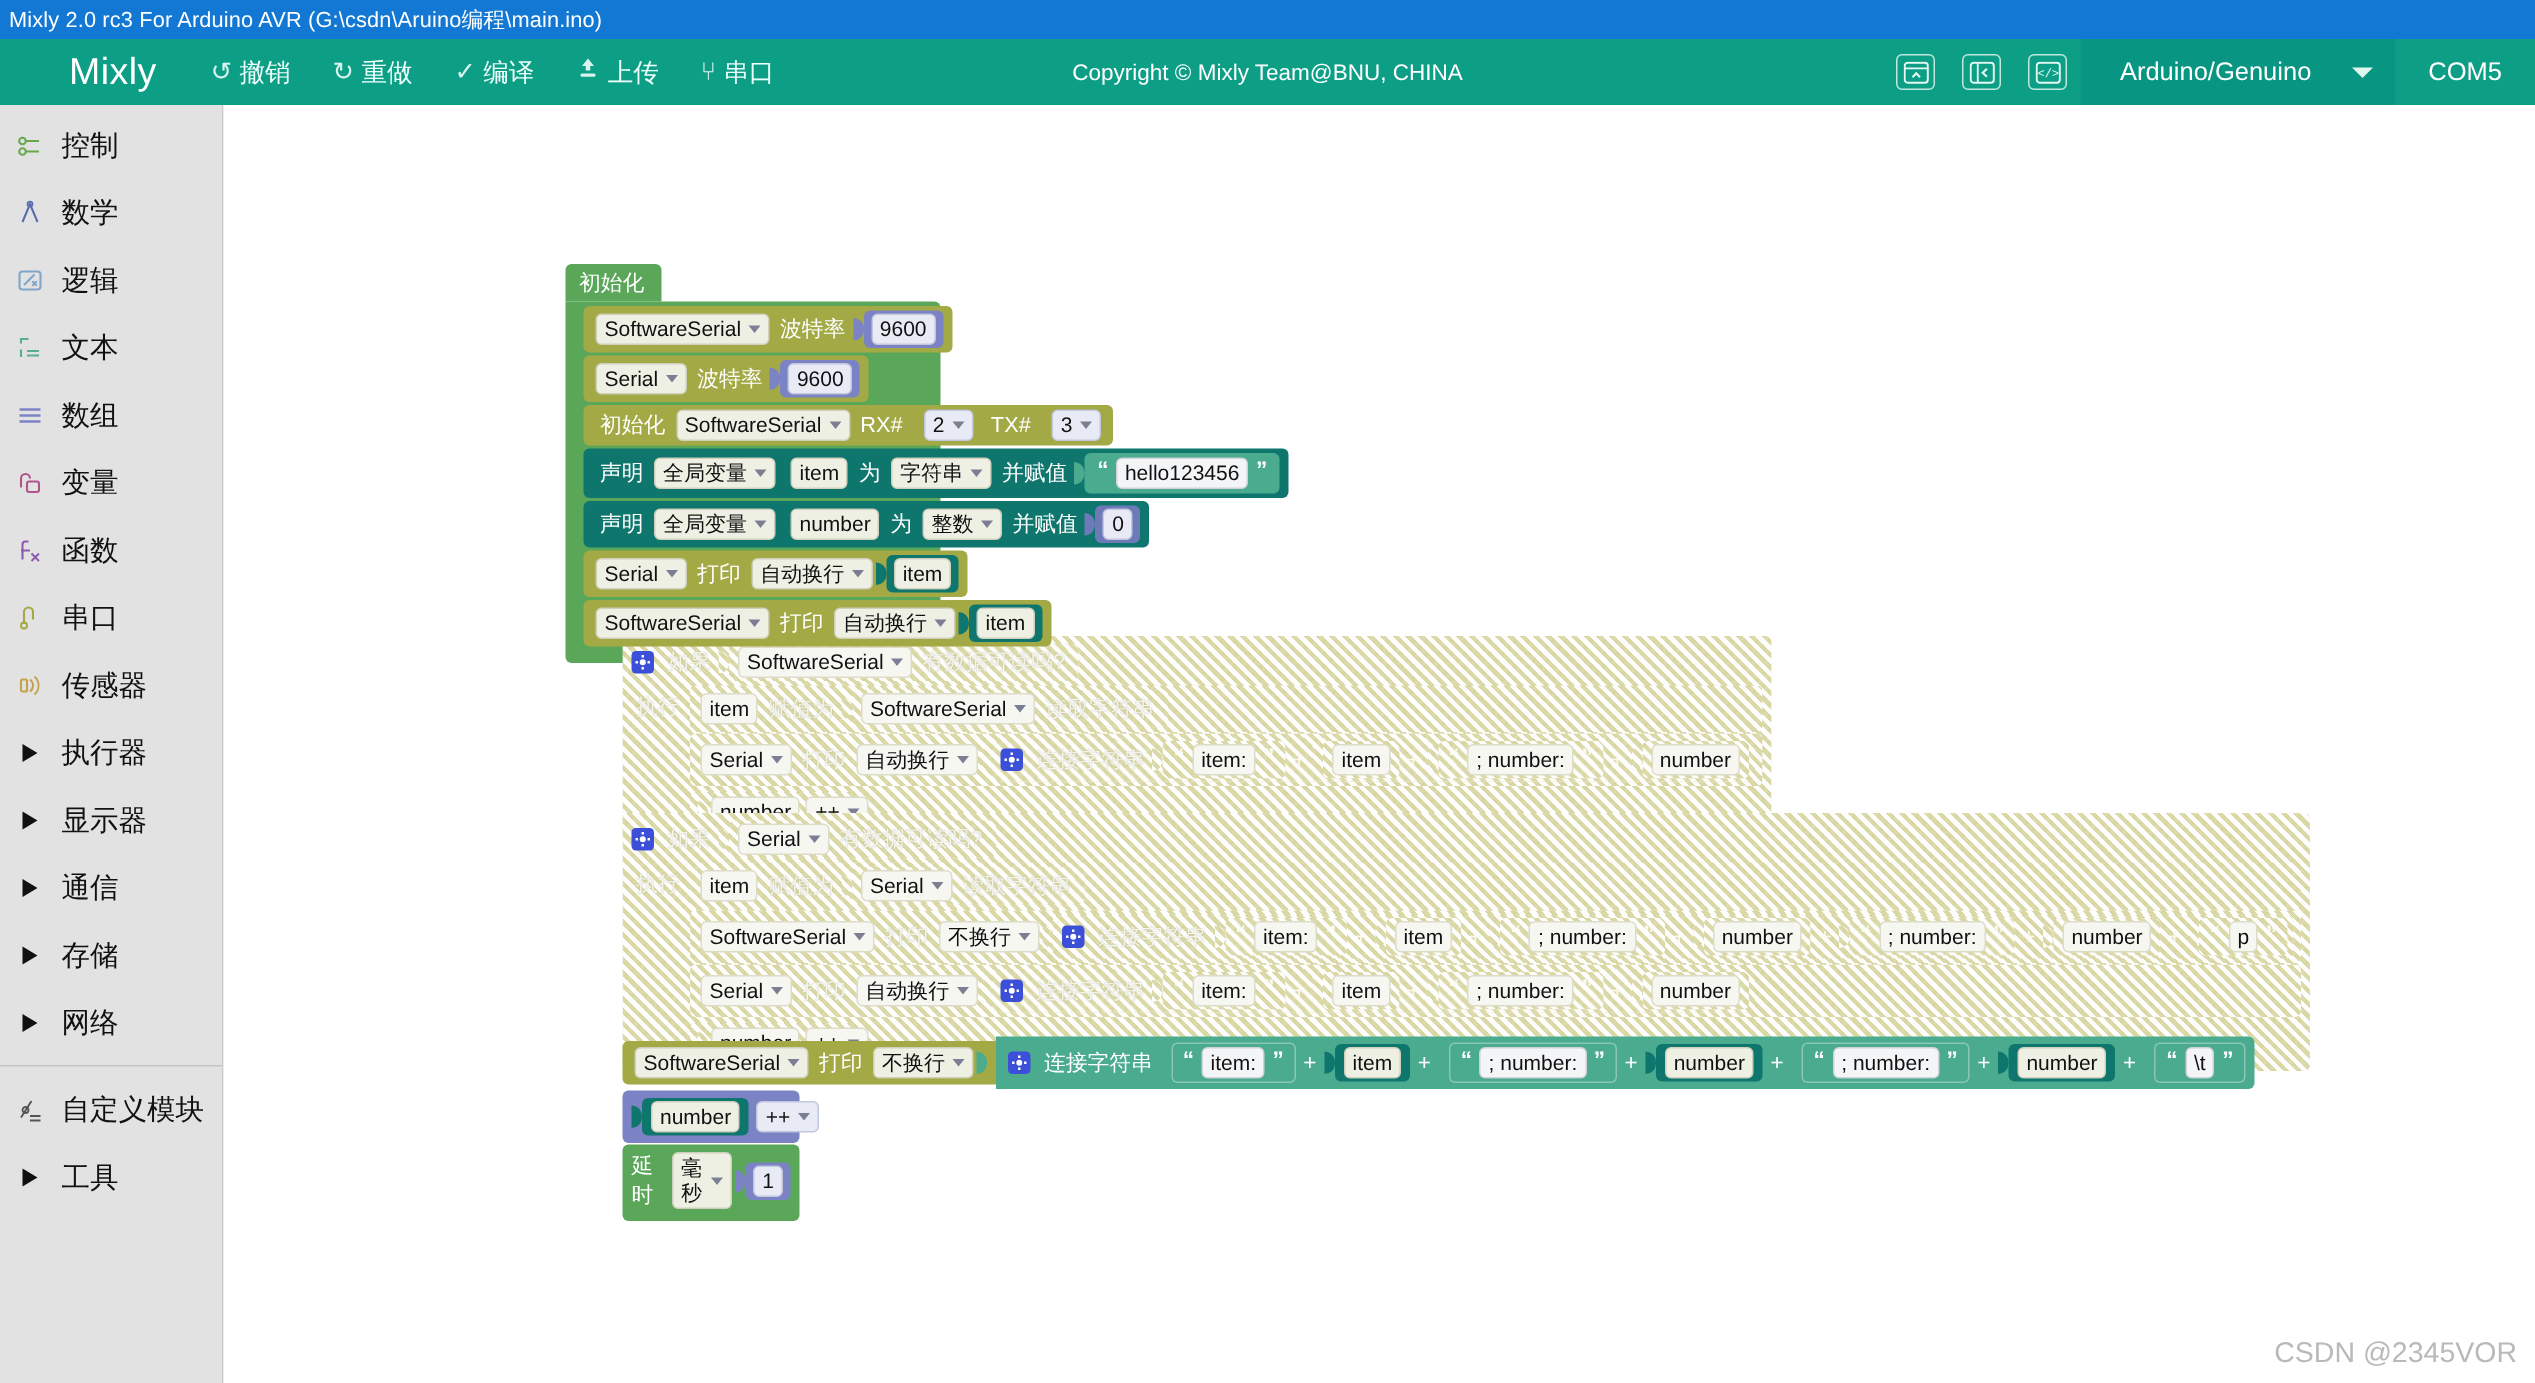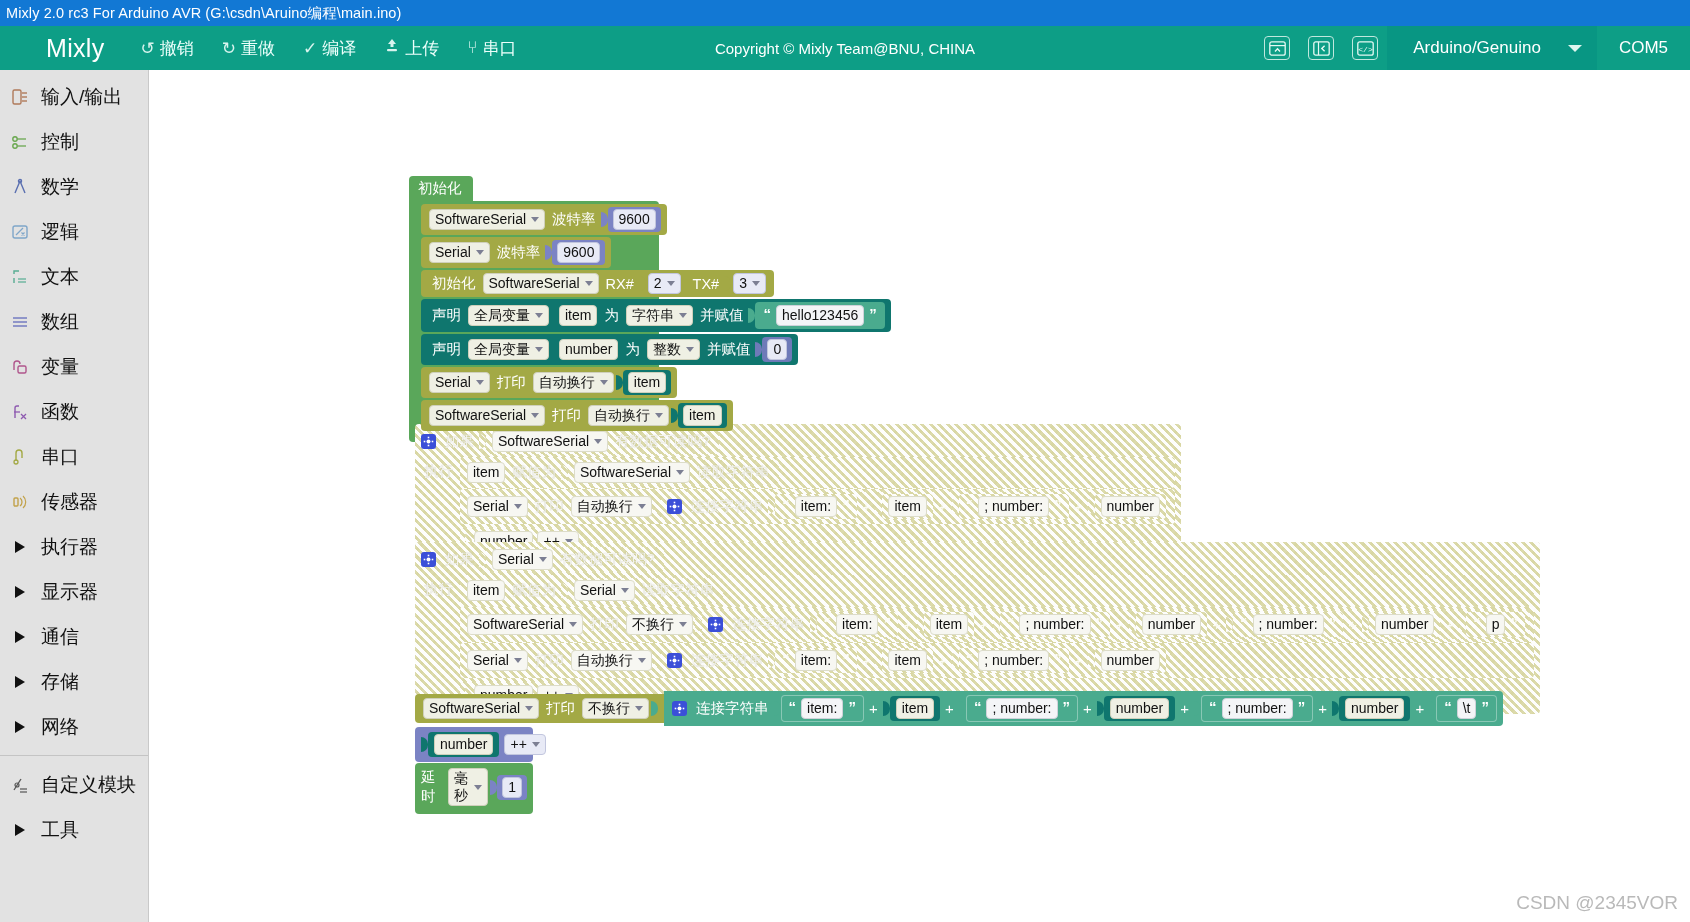--- a/index.html
+++ b/index.html
@@ -198,31 +198,20 @@
       </span>
     </div>
     <div id="port-label">
       <span>COM5</span>
     </div>
   </div>
 </div>
 
 <div id="sidebar">
 
-  <div class="side-item">
-    <span class="s-ic">
-        <svg width="18" height="18" viewBox="0 0 18 18">
-          <rect x="2" y="2" width="8" height="14" rx="1.5" fill="none" stroke="#b07a5a" stroke-width="1.4"></rect>
-          <line x1="11" y1="5" x2="16" y2="5" stroke="#b07a5a" stroke-width="1.4"></line>
-          <line x1="11" y1="9" x2="16" y2="9" stroke="#b07a5a" stroke-width="1.4"></line>
-          <line x1="11" y1="13" x2="16" y2="13" stroke="#b07a5a" stroke-width="1.4"></line>
-        </svg>
-      </span>
-    <span class="s-lb">输入/输出</span>
-  </div>
 
   <div class="side-item">
     <span class="s-ic">
         <svg width="18" height="18" viewBox="0 0 18 18">
           <circle cx="4" cy="6" r="2.2" fill="none" stroke="#6aa84f" stroke-width="1.4"></circle>
           <circle cx="4" cy="13" r="2.2" fill="none" stroke="#6aa84f" stroke-width="1.4"></circle>
           <line x1="6.2" y1="6" x2="15" y2="6" stroke="#6aa84f" stroke-width="1.3"></line>
           <line x1="6.2" y1="13" x2="15" y2="13" stroke="#6aa84f" stroke-width="1.3"></line>
         </svg>
       </span>
@@ -362,21 +351,21 @@
   <div class="side-item">
     <span class="s-ic">
         <span class="tri"></span>
       </span>
     <span class="s-lb">工具</span>
   </div>
 </div>
 
 <div id="workspace">
 
-  <div class="abs" style="left:260px; top:106px;">
+  <div class="abs" style="left:228px; top:106px;">
     <div class="hat c-setup">
       <span class="lbl" style="padding:0 2px;">初始化</span>
     </div>
     <div class="c-setup" style="padding:2px 0 10px 12px; border-radius:0 4px 4px 4px; width:250px; position:relative;">
 
       
       <div class="blk c-serial" style="padding:3px 6px; margin:1px 0; position:relative; z-index:3;">
         <span class="fld ltr">
             <span>SoftwareSerial</span>
             <span class="caret"></span>

